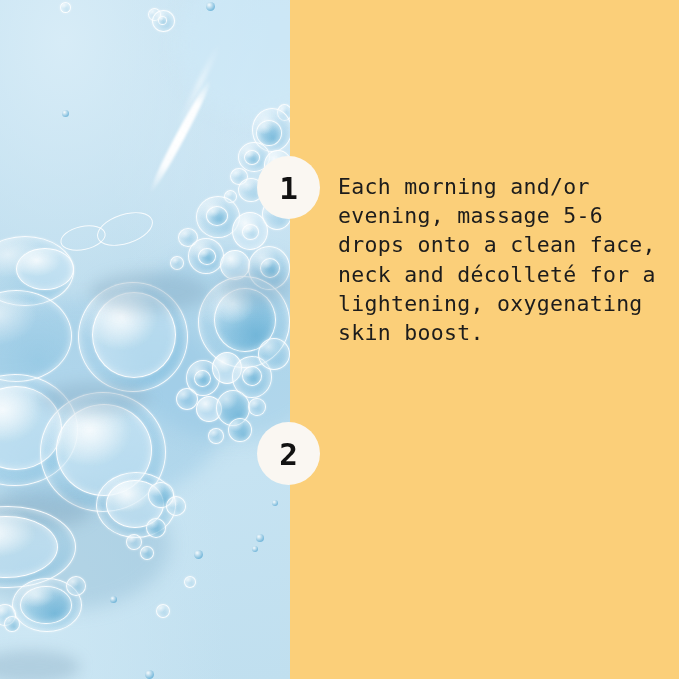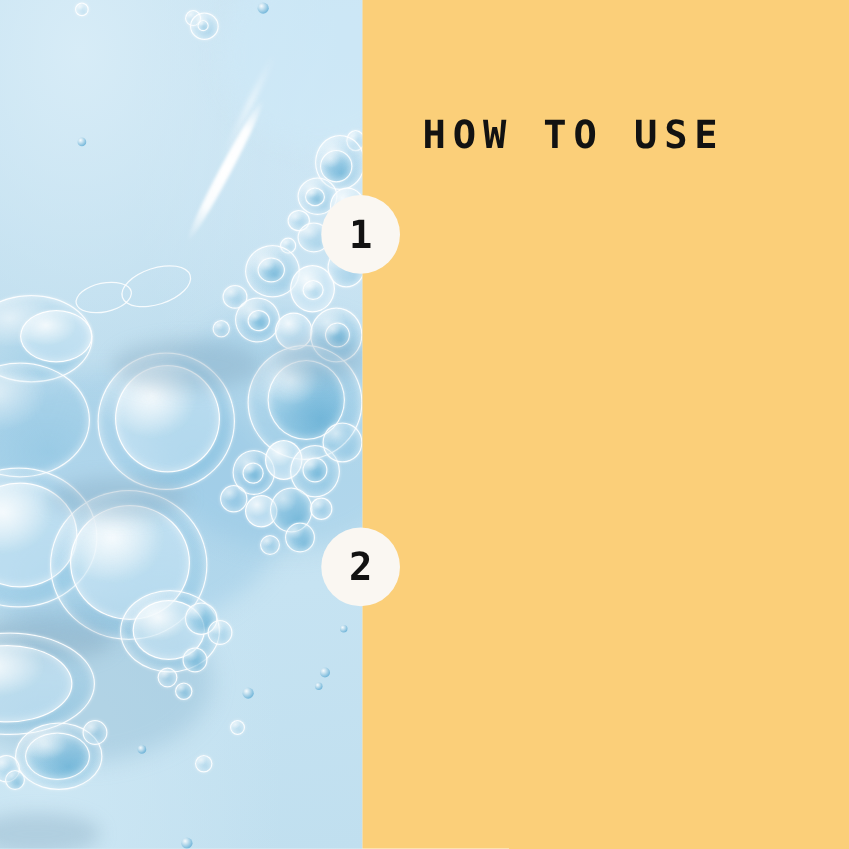--- a/index.html
+++ b/index.html
@@ -267,22 +267,22 @@
     <div class="dot" style="left:194px;top:550px;width:9px;height:9px;"></div>
     <div class="bub tiny" style="left:184px;top:576px;width:12px;height:12px;"></div>
     <div class="dot" style="left:110px;top:596px;width:7px;height:7px;"></div>
     <div class="bub tiny" style="left:156px;top:604px;width:14px;height:14px;"></div>
     <div class="dot" style="left:145px;top:670px;width:9px;height:9px;"></div>
     <div class="dot" style="left:252px;top:546px;width:6px;height:6px;"></div>
     <div class="dot" style="left:272px;top:500px;width:6px;height:6px;"></div>
   </div>
 
   <div class="info-panel">
-    <div class="title">HOW TO USE</div>
-
+
+    <div class="step-text" id="step-1-text">Each morning and/or evening, massage 5-6 drops onto a clean face, neck and décolleté for a lightening, oxygenating skin boost.</div>
 
   </div>
 
   <div class="badge" id="badge-1">1</div>
 
   <div class="badge" id="badge-2">2</div>
 
 </div>
 
 </body></html>

